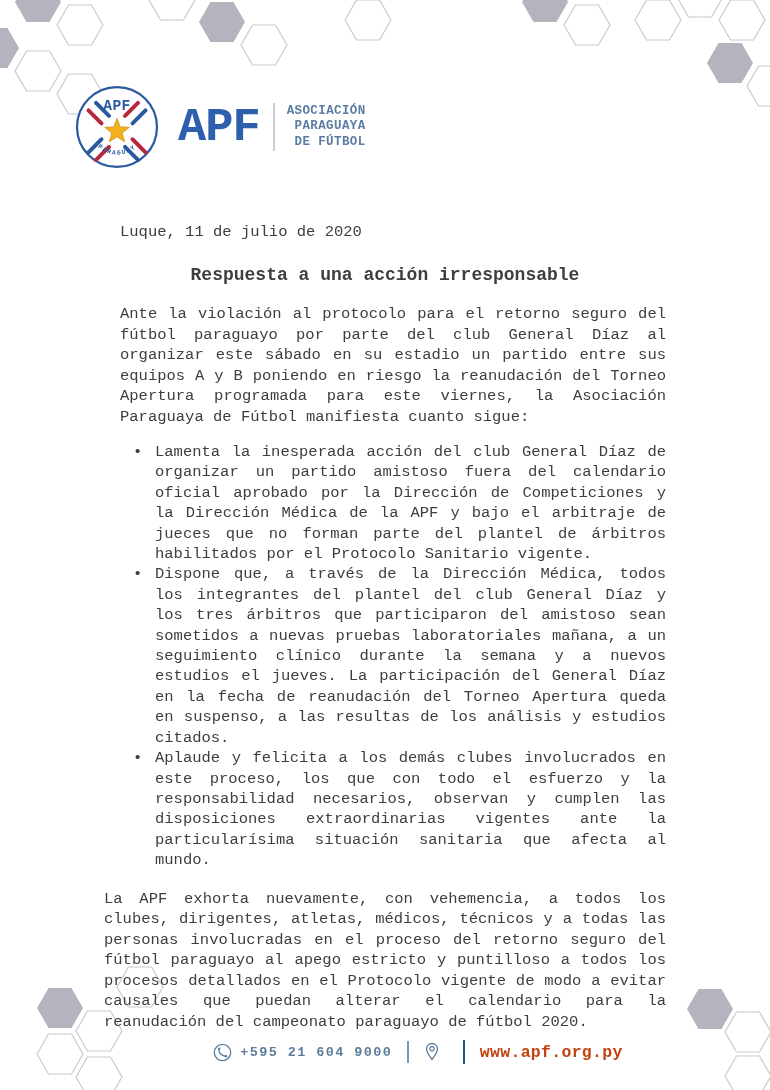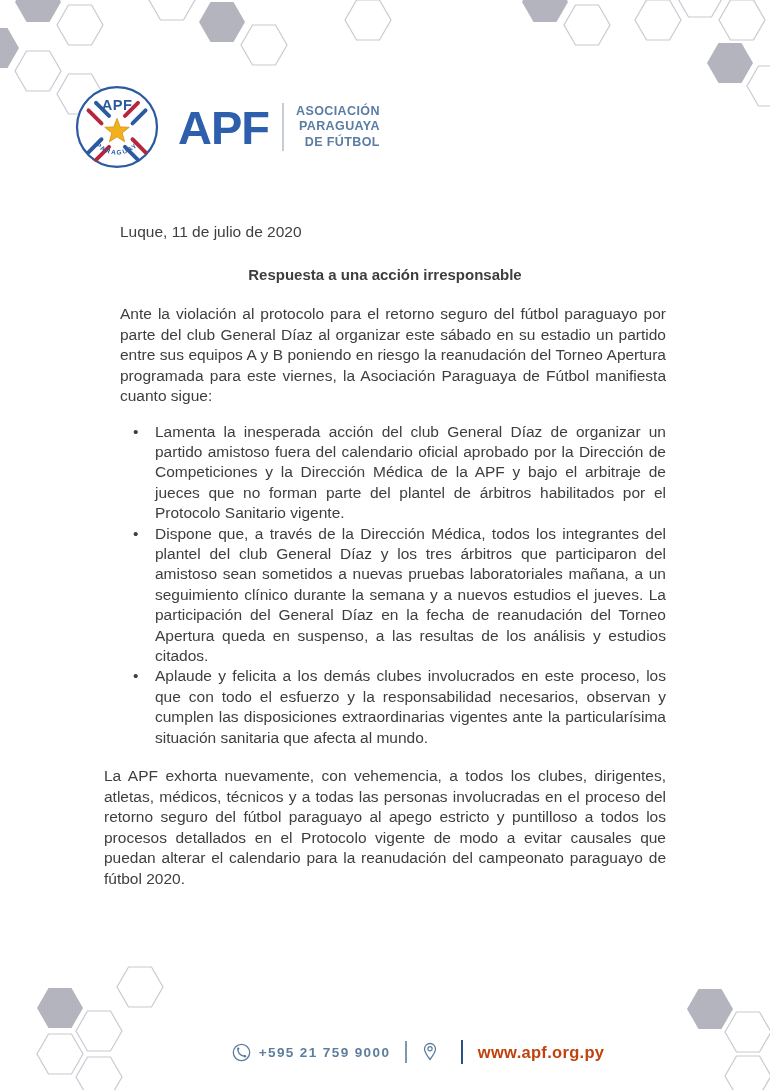--- a/index.html
+++ b/index.html
@@ -1,21 +1,21 @@
 <!DOCTYPE html>
 <html lang="es"><head>
 <meta charset="utf-8">
 <title>Document</title>
 <style>
   html,body{margin:0;padding:0;background:#ffffff;}
   .page{
     position:relative;
     width:770px;height:1090px;
     background:#ffffff;
-    font-family:Liberation Sans, sans-serif;
+    font-family:Liberation Mono, monospace;
     color:#3e3e3e;
     overflow:hidden;
   }
   
   .hex-overlay{position:absolute;left:0;top:0;pointer-events:none;}
   .hf{fill:#b4b4be;stroke:none;}
   .hl{fill:none;stroke:#c9c9d2;stroke-width:1.2;}
   
   .letterhead{
     position:absolute;left:74px;top:84px;
@@ -36,21 +36,21 @@
     letter-spacing:.4px;font-weight:bold;
   }
   
   .content{
     position:absolute;left:104px;right:104px;top:206px;
     font-size:15.5px;line-height:20.5px;
   }
   .date-line{margin:16px;text-align:left;}
   .letter-title{
     margin:22px 0 0 0;text-align:center;
-    font-size:15px;font-weight:bold;
+    font-size:18px;font-weight:bold;
   }
   .intro{margin:19px 0 0 16px;text-align:justify;}
   .bullet-list{
     list-style:none;margin:15px 0 0 0;padding:0 0 0 51px;
   }
   .bullet-list li{
     position:relative;text-align:justify;line-height:20.4px;
   }
   .bullet-list li::before{
     content:"\2022";position:absolute;left:-22px;top:0;
@@ -173,21 +173,21 @@
   </main>
 
   <footer class="page-footer">
     <span class="footer-item">
       <svg class="footer-icon" width="19" height="19" viewBox="0 0 19 19">
         <circle cx="9.5" cy="9.5" r="8.2" fill="none" stroke="#5d7d9c" stroke-width="1.3"></circle>
         <path d="M6 5.8 C5.2 9 7.8 12.5 12.8 13.2" fill="none" stroke="#5d7d9c" stroke-width="1.4" stroke-linecap="round"></path>
         <circle cx="6.2" cy="5.6" r="1.2" fill="#5d7d9c"></circle>
         <circle cx="13" cy="13.2" r="1.2" fill="#5d7d9c"></circle>
       </svg>
-      <span class="footer-text">+595 21 759 9000</span>
+      <span class="footer-text">+595 21 604 9000</span>
     </span>
     <span class="f-div"></span>
     <span class="footer-item">
       <svg class="footer-icon" width="16" height="20" viewBox="0 0 16 20">
         <path d="M8 1.5 C4.9 1.5 2.5 3.9 2.5 7 C2.5 10.2 8 17.5 8 17.5 C8 17.5 13.5 10.2 13.5 7 C13.5 3.9 11.1 1.5 8 1.5 Z" fill="none" stroke="#5d7d9c" stroke-width="1.3"></path>
         <circle cx="8" cy="6.8" r="2.1" fill="none" stroke="#5d7d9c" stroke-width="1.2"></circle>
       </svg>
     </span>
     <span class="f-div2"></span>
     <span class="website">www.apf.org.py</span>

